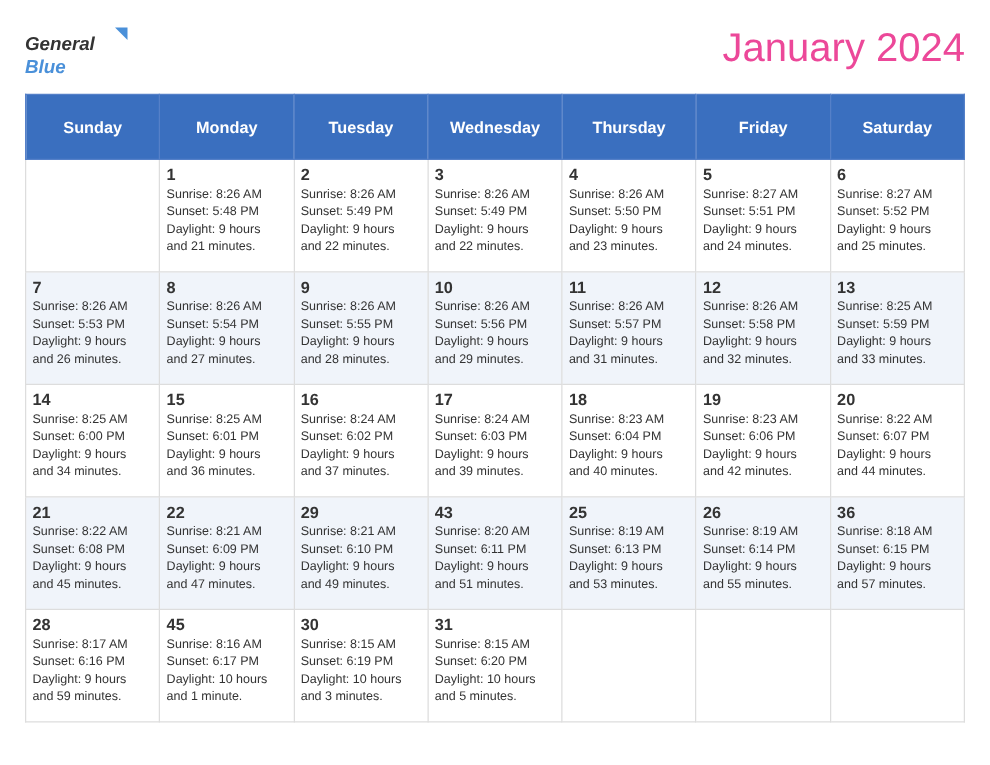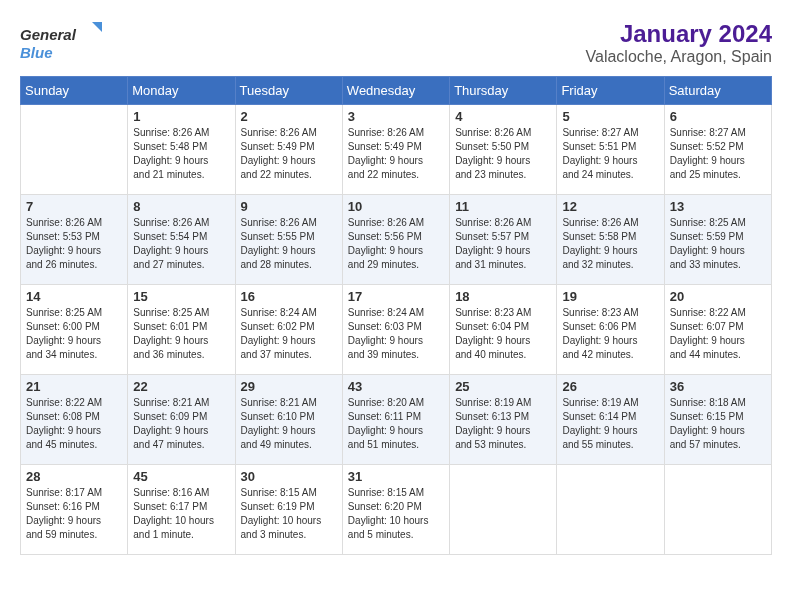--- a/index.html
+++ b/index.html
@@ -19,40 +19,40 @@
     .logo {
       display: flex;
       align-items: center;
       gap: 0px;
       font-style: italic;
     }
     .title-area {
       text-align: right;
     }
     .month-title {
-      font-size: 24px;
-      font-weight: bold;
-      color: #4c1d95;
+      font-size: 32px;
+      font-weight: normal;
+      color: #ec4899;
     }
     .location-subtitle {
       font-size: 16px;
       color: #555;
     }
     .calendar-table {
       width: 100%;
       border-collapse: collapse;
       border: 1px solid #ccc;
     }
     .calendar-table th {
       background-color: #3a6fbf;
       color: #fff;
       font-size: 13px;
-      font-weight: normal;
-      padding: 6px 4px;
-      text-align: left;
+      font-weight: bold;
+      padding: 18px 4px;
+      text-align: center;
       border: 1px solid #5580c8;
     }
     .calendar-table td {
       vertical-align: top;
       padding: 4px 5px;
       font-size: 10.5px;
       color: #333;
       border: 1px solid #ddd;
       width: calc(100% / 7);
       min-height: 80px;
@@ -86,21 +86,20 @@
 <div class="header-area">
   <div class="logo">
     <svg width="90" height="45" viewBox="0 0 90 45">
       <text x="0" y="20" font-size="15" font-weight="bold" fill="#333" font-family="Arial">General</text>
       <polygon points="72,2 82,2 82,12" fill="#4a90d9"></polygon>
       <text x="0" y="38" font-size="15" font-weight="bold" fill="#4a90d9" font-family="Arial">Blue</text>
     </svg>
   </div>
   <div class="title-area">
     <div class="month-title">January 2024</div>
-    <div class="location-subtitle">Valacloche, Aragon, Spain</div>
   </div>
 </div>
 
 <table class="calendar-table">
   <thead>
     <tr id="days-header">
     <th>Sunday</th>
         <th>Monday</th>
         <th>Tuesday</th>
         <th>Wednesday</th>

